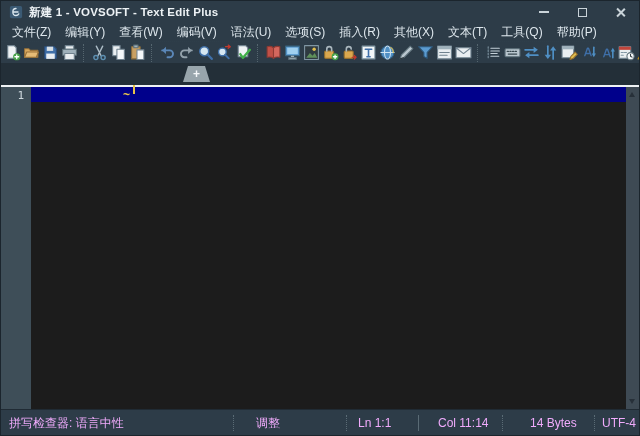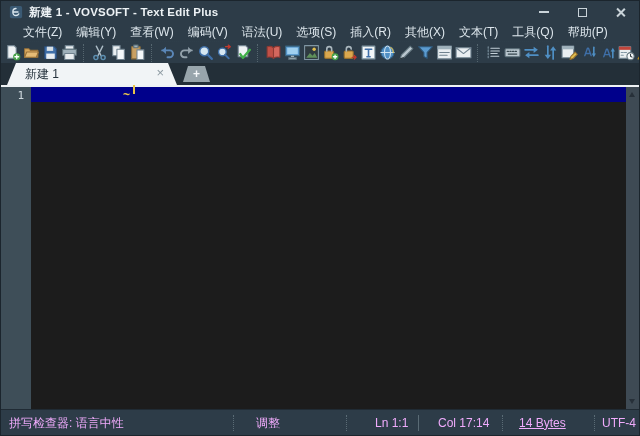--- a/index.html
+++ b/index.html
@@ -13,21 +13,21 @@
   .title-text{ color:#edf2f5; font-size:11.5px; font-weight:bold; letter-spacing:.2px; white-space:nowrap; }
   .win-controls{ margin-left:auto; display:flex; height:100%; }
   .win-btn{ width:38px; height:100%; display:flex; align-items:center; justify-content:center; }
   .glyph-min{ width:10px; height:2px; background:#c9d3d9; }
   .glyph-max{ width:9px; height:9px; border:1.5px solid #c9d3d9; }
   .glyph-close{ position:relative; width:11px; height:11px; }
   .glyph-close::before,.glyph-close::after{ content:""; position:absolute; left:5px; top:0; width:1.6px; height:11px; background:#c9d3d9; }
   .glyph-close::before{ transform:rotate(45deg);} .glyph-close::after{ transform:rotate(-45deg);}
 
   
-  .menubar{ height:18px; background:#2d3c48; display:flex; align-items:center; padding-left:15px; flex:0 0 auto; }
+  .menubar{ height:18px; background:#2d3c48; display:flex; align-items:center; padding-left:4px; flex:0 0 auto; }
   .menu-item{ color:#dde6ec; font-size:12px; padding:0 7px; line-height:18px; white-space:nowrap; cursor:default; }
 
   
   .toolbar{ height:22px; background:#2d3c48; border-top:1px dotted #46586414; display:flex; align-items:center; padding-left:2px; flex:0 0 auto; }
   .tbtn{ width:19px; height:20px; display:flex; align-items:center; justify-content:center; flex:0 0 auto; }
   .tbtn svg{ display:block; }
   .tsep{ width:7px; height:18px; border-left:1px dotted #55666f; margin-left:4px; flex:0 0 auto; }
 
   
   .tabbar{ position:relative; height:24px; background:#232f38; flex:0 0 auto; border-bottom:2px solid #eef2f4; }
@@ -49,22 +49,22 @@
   .ws-marker{ position:absolute; left:92px; top:2px; color:#e8c34a; font-size:12px; font-weight:bold; z-index:3; line-height:12px; }
   .vscroll{ width:13px; background:#3e4a54; flex:0 0 auto; position:relative; }
   .scroll-up,.scroll-down{ position:absolute; left:3px; width:0; height:0; border-left:3.5px solid transparent; border-right:3.5px solid transparent; }
   .scroll-up{ top:5px; border-bottom:5px solid #273039; }
   .scroll-down{ bottom:5px; border-top:5px solid #273039; }
 
   
   .statusbar{ height:26px; background:#2d3c48; border-top:1px solid #202b34; position:relative; flex:0 0 auto;
     font-size:12px; color:#f0abfc; }
   .statusbar span{ position:absolute; top:50%; transform:translateY(-50%); white-space:nowrap; }
-  .st-spell{ left:8px; } .st-adjust{ left:255px; } .st-line{ left:374px; } .st-col{ left:437px; }
-  .st-size{ left:518px;text-decoration:underline; } .st-enc{ left:601px; }
+  .st-spell{ left:8px; } .st-adjust{ left:255px; } .st-line{ left:357px; } .st-col{ left:437px; }
+  .st-size{ left:529px; } .st-enc{ left:601px; }
   .st-sep{ position:absolute; top:5px; height:16px; width:0; border-left:1px dotted #5a6b75; }
   .sep1{ left:232px; } .sep2{ left:345px; } .sep3{ left:417px; border-left-style:solid; } .sep4{ left:501px; } .sep5{ left:593px; }
 </style>
 </head>
 <body>
 
 <div class="window">
 
   <div class="titlebar">
     <svg class="app-icon" viewBox="0 0 16 16">
@@ -317,24 +317,20 @@
       <div class="tbtn">
         <svg width="17" height="17" viewBox="0 0 16 16" fill="none" stroke-linecap="round" stroke-linejoin="round">
           <path d="M8 1.8L15 14H1z" fill="#eebf3f" stroke="#b98c1d"></path>
           <path d="M8 5.5V10" stroke="#6b4f00" stroke-width="1.6"></path>
           <circle cx="8" cy="12" r="1" fill="#6b4f00"></circle>
         </svg>
       </div>
     </div>
 
   <div class="tabbar">
-    <div class="tab-active">
-      <span class="tab-label">新建 1</span>
-      <span class="tab-close">×</span>
-    </div>
     <div class="tab-new">+</div>
   </div>
 
   <div class="editor">
     <div class="gutter">
       <div>1</div>
     </div>
     <div class="textarea">
       <div class="sel-line"></div>
       <div class="caret"></div>
@@ -346,20 +342,20 @@
     </div>
   </div>
 
   <div class="statusbar">
     <span class="st-spell">拼写检查器: 语言中性</span>
     <div class="st-sep sep1"></div>
     <span class="st-adjust">调整</span>
     <div class="st-sep sep2"></div>
     <span class="st-line">Ln 1:1</span>
     <div class="st-sep sep3"></div>
-    <span class="st-col">Col 17:14</span>
+    <span class="st-col">Col 11:14</span>
     <div class="st-sep sep4"></div>
     <span class="st-size">14 Bytes</span>
     <div class="st-sep sep5"></div>
     <span class="st-enc">UTF-4</span>
   </div>
 
 </div>
 
 </body></html>

